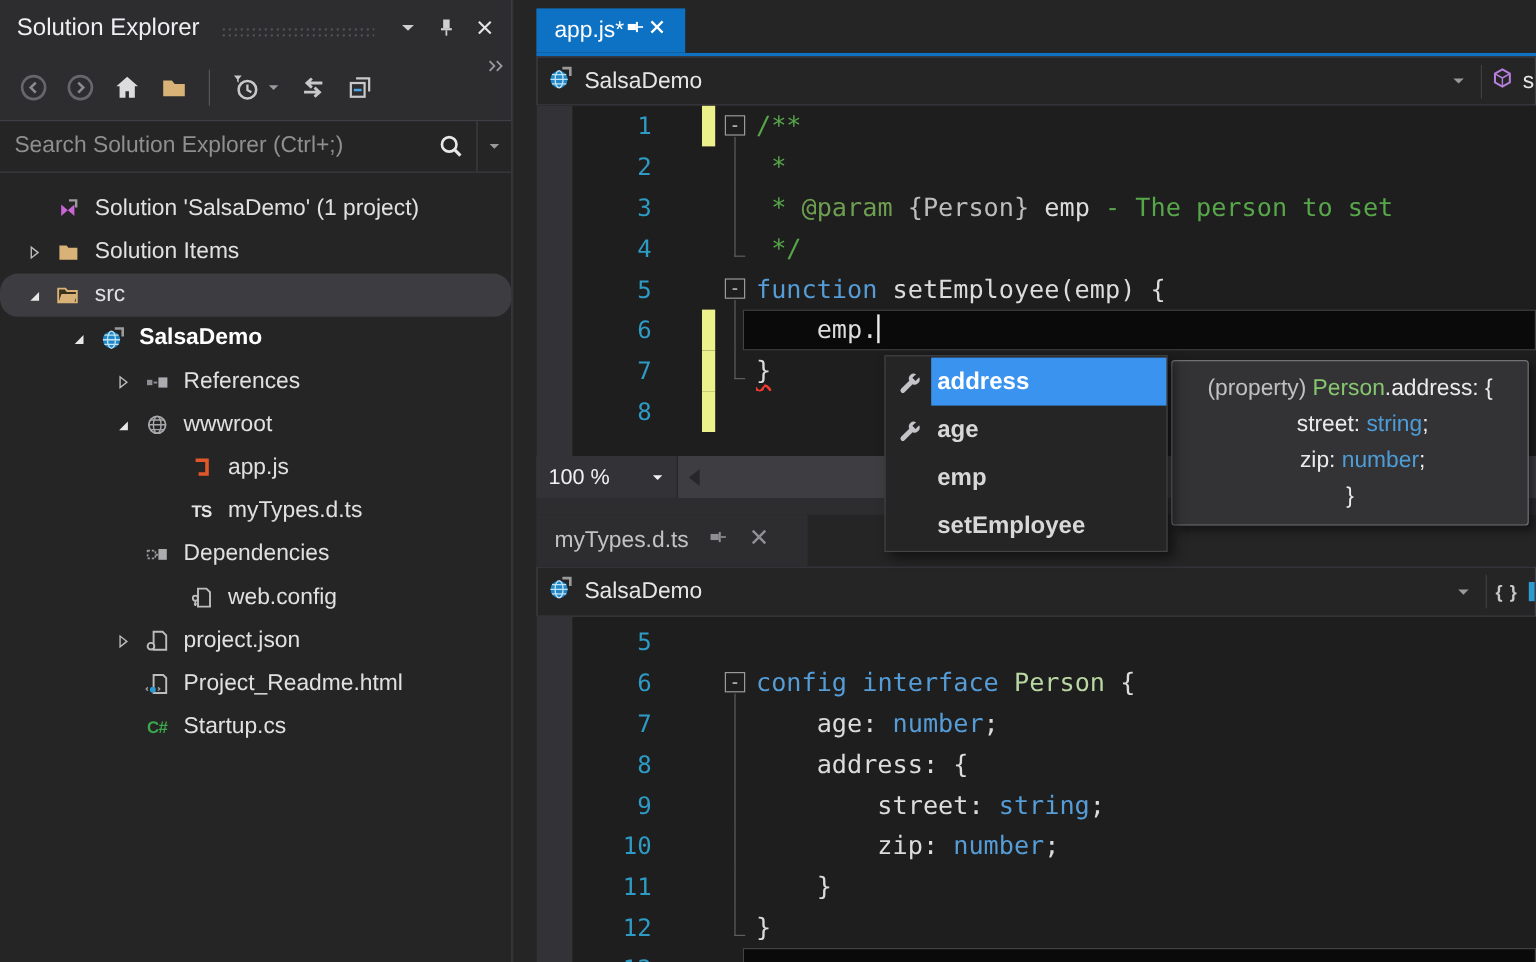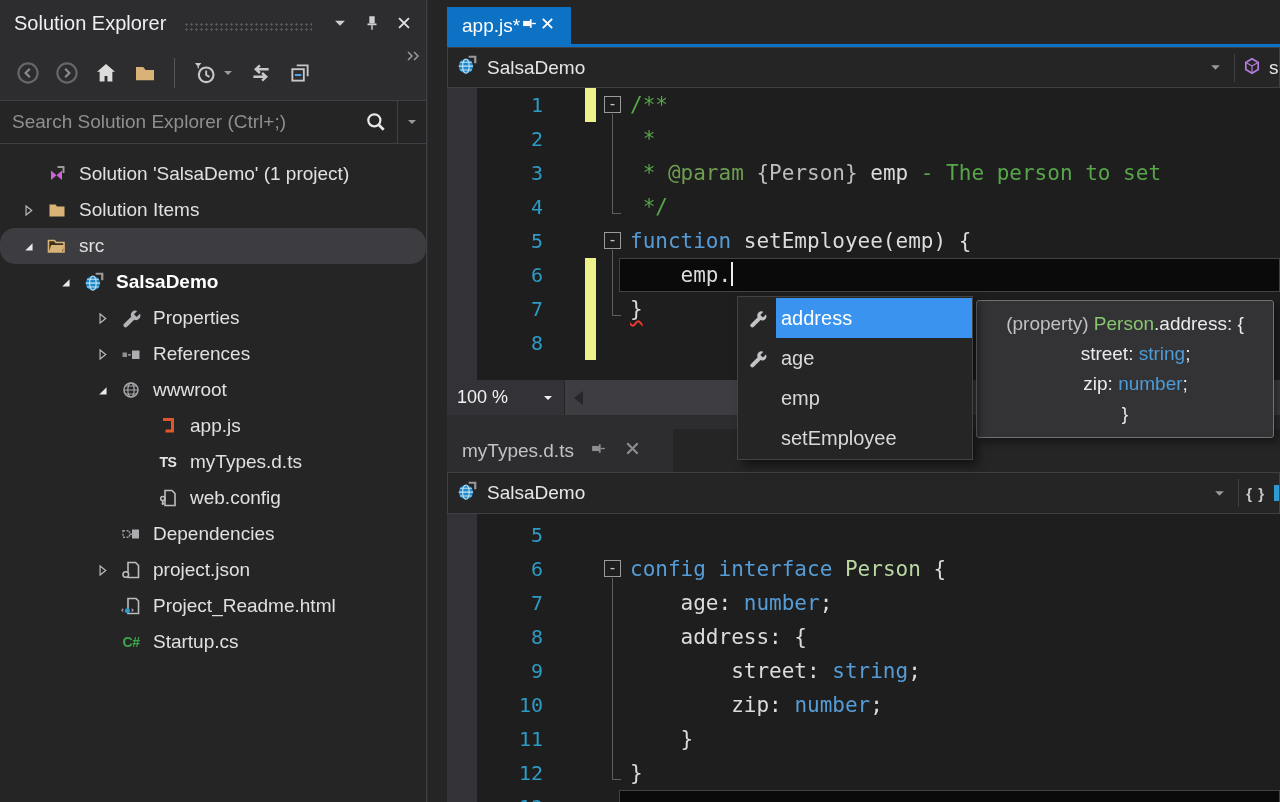--- a/index.html
+++ b/index.html
@@ -78,21 +78,21 @@
   .zoomctl { width:118px; display:flex; align-items:center; justify-content:space-between; padding:0 10px; font-size:18px; color:#F1F1F1; background:#333337; border-right:1px solid #252526; flex:none; }
   .hscroll { flex:1; background:#3E3E42; display:flex; align-items:center; padding-left:9px; }
   .scroll-left { width:0; height:0; border:7px solid transparent; border-right:9px solid #27272B; border-left:none; }
 
   .tabstrip2 { height:57px; background:#2D2D30; position:relative; }
   .tabrow2 { position:absolute; left:0; right:0; bottom:0; height:43px; background:#252526; }
   .tab2 { position:absolute; left:0; top:0; height:43px; width:226px; background:#2D2D30; color:#C2C2C2; display:flex; align-items:center; padding:0 15px; gap:16px; font-size:19px; }
 
   
   .popup { position:absolute; left:737px; top:296px; width:236px; background:#252526; border:1px solid #434346; box-shadow:5px 5px 9px rgba(0,0,0,0.5); z-index:50; padding:1px 0; }
-  .pitem { height:40px; display:flex; align-items:stretch; font-size:20px; color:#D8D8D8; }
+  .pitem { height:40px; display:flex; align-items:stretch; font-size:20px; color:#D8D8D8;font-weight:bold; }
   .picon { width:38px; display:flex; align-items:center; justify-content:center; flex:none; }
   .plabel { flex:1; display:flex; align-items:center; padding-left:5px; }
   .pitem.sel .plabel { background:#3A93EE; color:#FFFFFF; }
 
   
   .tooltip { position:absolute; left:976px; top:300px; width:298px; background:#333336; border:1px solid #717174; border-radius:3px; box-shadow:4px 4px 8px rgba(0,0,0,0.45); z-index:40; padding:8px 12px; font-size:19px; line-height:30px; white-space:pre;text-align:center; }
   .qt-gray{color:#C0C0C0} .qt-green{color:#87C56F} .qt-blue{color:#4D9CD6} .qt-plain{color:#EAEAEA}
 </style>
 </head>
 <body>
@@ -253,34 +253,20 @@
         </div>
         <div class="trow">
           <span style="flex: 0 0 auto; width: 88px;"></span>
           <span class="texp">
             <svg width="13" height="13" viewBox="0 0 16 16">
               <path d="M5 2.5v11l7-5.5z" fill="none" stroke="#BFBFBF" stroke-width="1.4"></path>
             </svg>
           </span>
           <span class="ticon">
             <svg width="20" height="20" viewBox="0 0 20 20">
-              <path d="M16.2 3a4.4 4.4 0 0 0-6 5.7L3.1 15.8a2.1 2.1 0 0 0 3 3l7.1-7.1a4.4 4.4 0 0 0 5.7-6L15.7 8.9 13 6.2z" fill="#B4B4B8"></path>
-            </svg>
-          </span>
-          <span class="tlabel">Properties</span>
-        </div>
-        <div class="trow">
-          <span style="flex: 0 0 auto; width: 88px;"></span>
-          <span class="texp">
-            <svg width="13" height="13" viewBox="0 0 16 16">
-              <path d="M5 2.5v11l7-5.5z" fill="none" stroke="#BFBFBF" stroke-width="1.4"></path>
-            </svg>
-          </span>
-          <span class="ticon">
-            <svg width="20" height="20" viewBox="0 0 20 20">
               <rect x="1.5" y="8.5" width="4.5" height="4.5" fill="#8E8E93"></rect>
               <rect x="11" y="6.5" width="7.5" height="8.5" fill="#ABABB0"></rect>
               <rect x="7" y="10" width="3" height="1.6" fill="#8E8E93"></rect>
             </svg>
           </span>
           <span class="tlabel">References</span>
         </div>
         <div class="trow">
           <span style="flex: 0 0 auto; width: 88px;"></span>
           <span class="texp">
@@ -309,42 +295,42 @@
         </div>
         <div class="trow">
           <span style="flex: 0 0 auto; width: 125px;"></span>
           <span class="texp"></span>
           <span class="ticon">
             <span class="ftxt" style="color:#e5e5e5">TS</span>
           </span>
           <span class="tlabel">myTypes.d.ts</span>
         </div>
         <div class="trow">
+          <span style="flex: 0 0 auto; width: 88px;"></span>
+          <span class="texp"></span>
+          <span class="ticon">
+            <svg width="20" height="20" viewBox="0 0 20 20">
+              <rect x="2" y="6.8" width="6.5" height="6.5" fill="none" stroke="#9A9A9E" stroke-width="1.4" stroke-dasharray="2 1.5"></rect>
+              <rect x="11" y="5.5" width="7" height="9" fill="#ABABB0"></rect>
+              <rect x="8.7" y="9.5" width="2.2" height="1.6" fill="#9A9A9E"></rect>
+            </svg>
+          </span>
+          <span class="tlabel">Dependencies</span>
+        </div>
+        <div class="trow">
           <span style="flex: 0 0 auto; width: 125px;"></span>
           <span class="texp"></span>
           <span class="ticon">
             <svg width="20" height="20" viewBox="0 0 20 20">
               <path d="M7 2.5h7l3 3v12H7z" fill="none" stroke="#BDBDBD" stroke-width="1.6"></path>
               <circle cx="4.8" cy="10.5" r="2.1" fill="none" stroke="#BDBDBD" stroke-width="1.5"></circle>
               <path d="M4.8 12.6v4.4M3.6 15.4h2.4" stroke="#BDBDBD" stroke-width="1.5" fill="none"></path>
             </svg>
           </span>
           <span class="tlabel">web.config</span>
-        </div>
-        <div class="trow">
-          <span style="flex: 0 0 auto; width: 88px;"></span>
-          <span class="texp"></span>
-          <span class="ticon">
-            <svg width="20" height="20" viewBox="0 0 20 20">
-              <rect x="2" y="6.8" width="6.5" height="6.5" fill="none" stroke="#9A9A9E" stroke-width="1.4" stroke-dasharray="2 1.5"></rect>
-              <rect x="11" y="5.5" width="7" height="9" fill="#ABABB0"></rect>
-              <rect x="8.7" y="9.5" width="2.2" height="1.6" fill="#9A9A9E"></rect>
-            </svg>
-          </span>
-          <span class="tlabel">Dependencies</span>
         </div>
         <div class="trow">
           <span style="flex: 0 0 auto; width: 88px;"></span>
           <span class="texp">
             <svg width="13" height="13" viewBox="0 0 16 16">
               <path d="M5 2.5v11l7-5.5z" fill="none" stroke="#BFBFBF" stroke-width="1.4"></path>
             </svg>
           </span>
           <span class="ticon">
             <svg width="20" height="20" viewBox="0 0 20 20">

